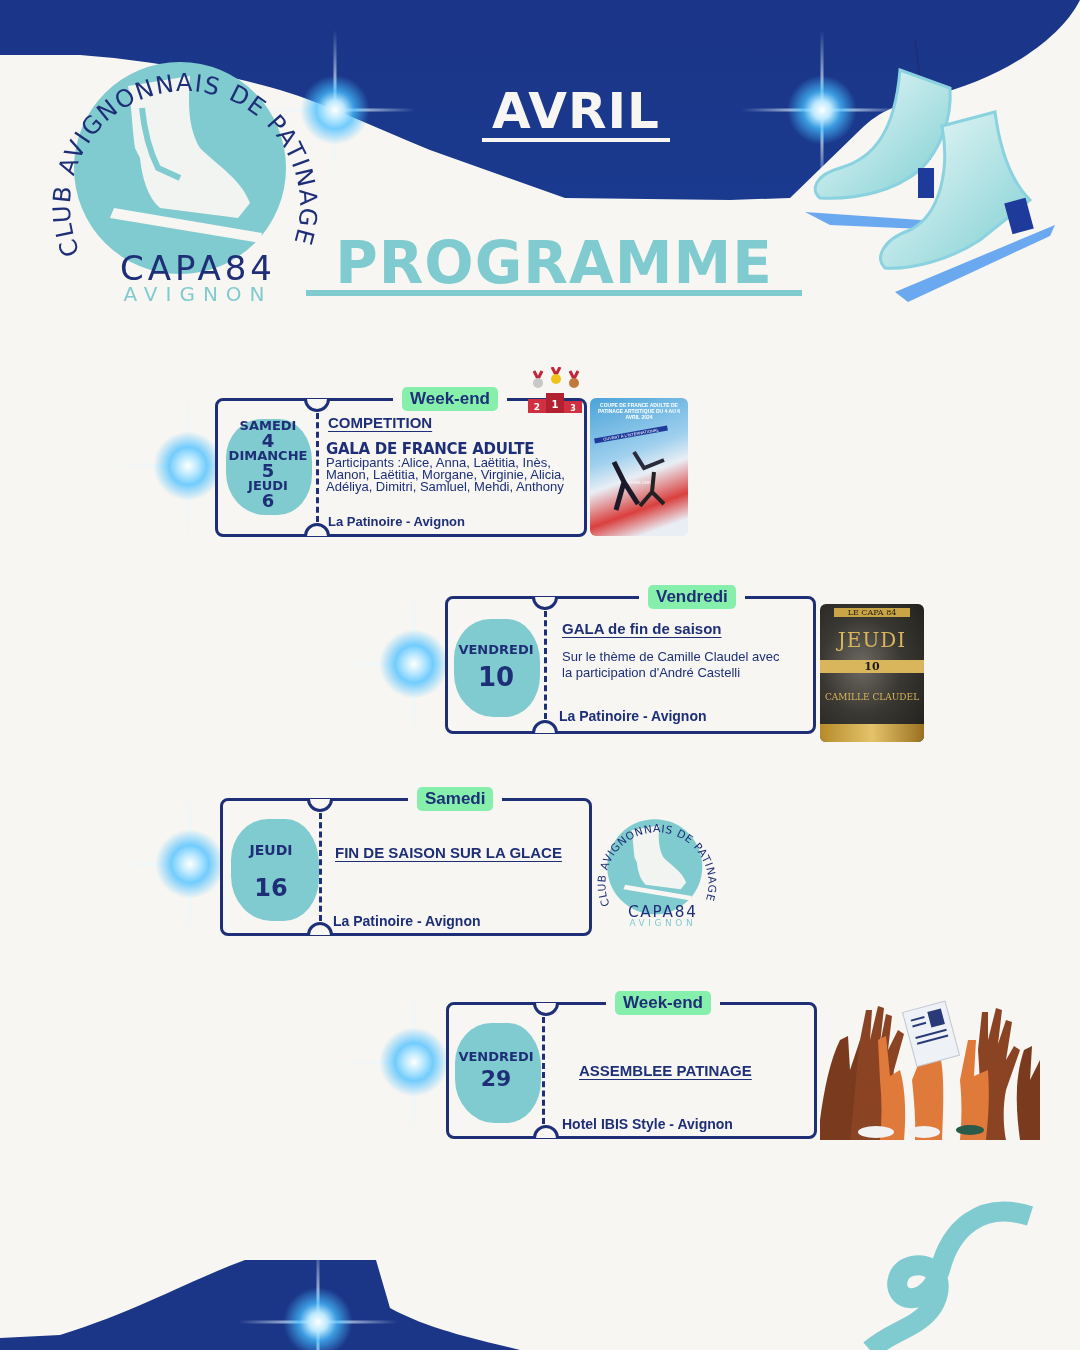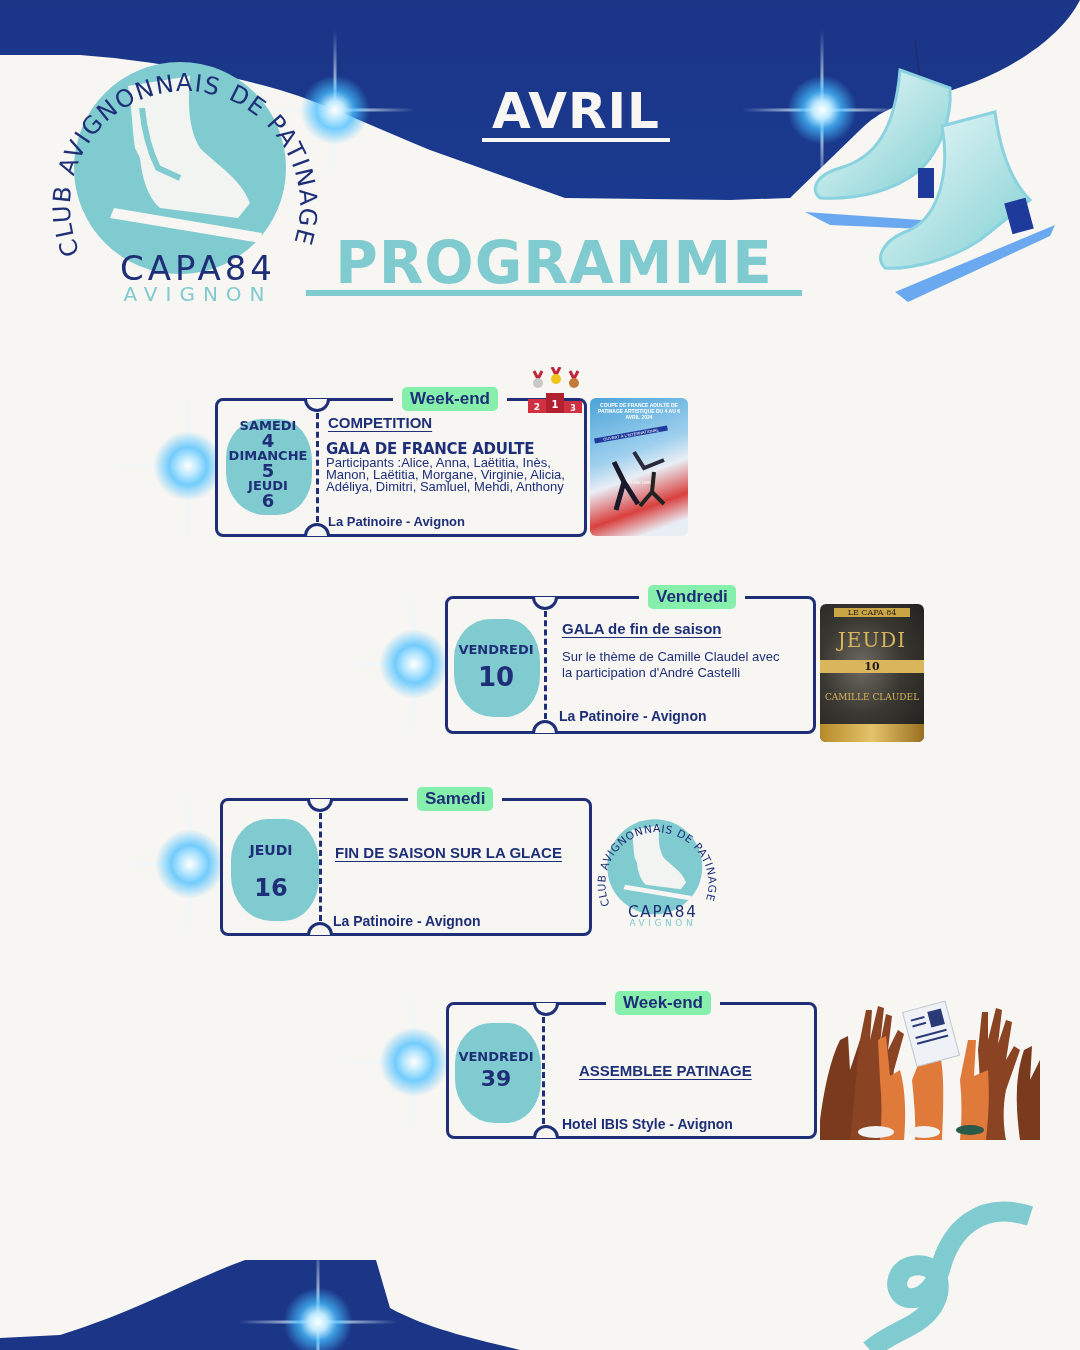--- a/index.html
+++ b/index.html
@@ -278,21 +278,21 @@
 </div>
 
 <div class="ticket" style="left:446px; top:1002px; width:371px; height:137px;">
   <div class="notch-top" style="left:84px;"></div>
   <div class="notch-bottom" style="left:84px;"></div>
   <div class="dash" style="left:93px;"></div>
   <div class="tag" style="left:166px;">Week-end</div>
   <div class="blob" style="left:6px; top:18px; width:86px; height:100px;"></div>
   <div class="dates" style="left:2px; top:44px; width:90px;">
     <div style="font-size:13px; line-height:16px;">VENDREDI</div>
-    <div style="font-size:22px; line-height:28px;">39</div>
+    <div style="font-size:22px; line-height:28px;">29</div>
   </div>
   <div class="event-title" style="left:130px; top:57px; font-size:15px;">ASSEMBLEE PATINAGE</div>
   <div class="event-place" style="left:113px; top:111px; font-size:14px;">Hotel IBIS Style - Avignon</div>
 </div>
 
 <svg class="hands" style="left:820px; top:1000px;" width="220" height="140" viewBox="0 0 220 140">
   <path d="M0,120 C4,90 10,60 20,40 L28,36 L30,70 L40,40 L46,42 L44,80 C50,100 50,120 48,140 L0,140 Z" fill="#7a3a1e"></path>
   <path d="M200,140 C196,110 194,80 204,50 L212,46 L210,80 L220,60 L220,140 Z" fill="#7a3a1e"></path>
   <path d="M30,140 C34,110 36,70 40,40 L46,10 L52,10 L50,40 L58,6 L64,8 L60,44 L66,14 L72,16 L68,50 L78,30 L84,34 L74,70 C70,100 70,120 72,140 Z" fill="#8a4424"></path>
   <path d="M160,140 C162,110 160,80 158,50 L162,12 L168,12 L168,40 L176,8 L182,10 L178,44 L186,20 L192,22 L186,60 L194,46 L200,50 L186,90 C182,110 184,130 186,140 Z" fill="#8a4424"></path>

